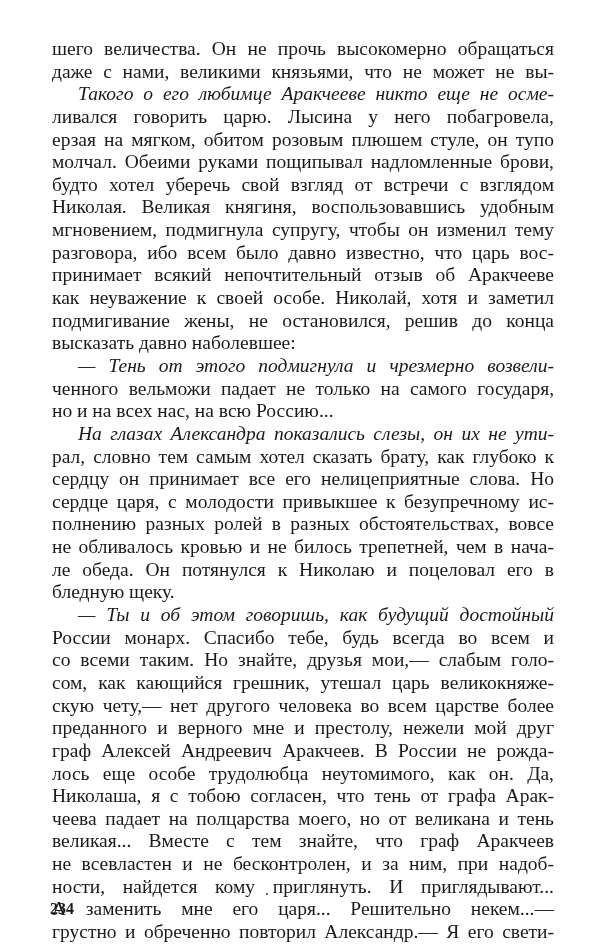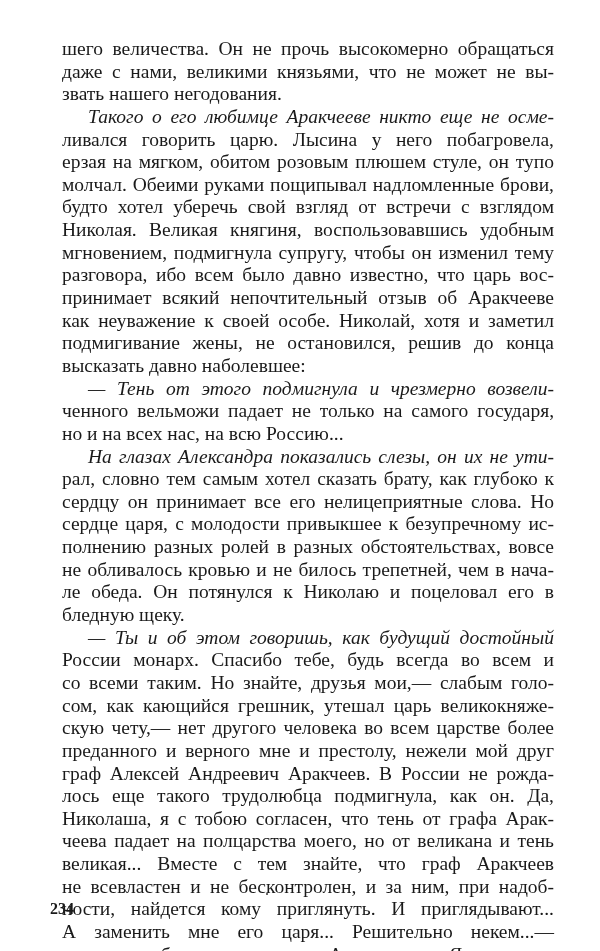--- a/index.html
+++ b/index.html
@@ -2,36 +2,35 @@
 <html><head>
 <meta charset="utf-8">
 <style>
   html, body { margin: 0; padding: 0; background: #ffffff; }
   body { width: 600px; height: 951px; position: relative; overflow: hidden; }
   .page {
     position: absolute; left: 52px; top: 38px; width: 502px;
     font-family: "Liberation Serif", serif; font-size: 19.5px; color: #1a1a1a;
     line-height: 22.65px;
   }
-  .line { display: block; white-space: nowrap; text-align: justify; text-align-last: justify; height: 22.65px; margin-left: 10px; }
+  .line { display: block; white-space: nowrap; text-align: justify; text-align-last: justify; height: 22.65px; }
   .line.last { text-align-last: left; }
   .line.indent { padding-left: 26px; font-style: italic; }
   .pagenum {
     position: absolute; left: 50px; top: 900px;
     font-family: "Liberation Serif", serif; font-size: 16px; font-weight: bold; color: #1a1a1a;
   }
   .speck { position: absolute; background: #333; border-radius: 50%; }
 </style>
 </head>
 <body>
 
 <div class="page" id="page-body">
     <span class="line">шего величества. Он не прочь высокомерно обращаться</span>
     <span class="line">даже с нами, великими князьями, что не может не вы-</span>
-    <span class="line last">звать нашего негодования.</span>
     <span class="line indent">Такого о его любимце Аракчееве никто еще не осме-</span>
     <span class="line">ливался говорить царю. Лысина у него побагровела,</span>
     <span class="line">ерзая на мягком, обитом розовым плюшем стуле, он тупо</span>
     <span class="line">молчал. Обеими руками пощипывал надломленные брови,</span>
     <span class="line">будто хотел уберечь свой взгляд от встречи с взглядом</span>
     <span class="line">Николая. Великая княгиня, воспользовавшись удобным</span>
     <span class="line">мгновением, подмигнула супругу, чтобы он изменил тему</span>
     <span class="line">разговора, ибо всем было давно известно, что царь вос-</span>
     <span class="line">принимает всякий непочтительный отзыв об Аракчееве</span>
     <span class="line">как неуважение к своей особе. Николай, хотя и заметил</span>
@@ -48,21 +47,21 @@
     <span class="line">не обливалось кровью и не билось трепетней, чем в нача-</span>
     <span class="line">ле обеда. Он потянулся к Николаю и поцеловал его в</span>
     <span class="line last">бледную щеку.</span>
     <span class="line indent">— Ты и об этом говоришь, как будущий достойный</span>
     <span class="line">России монарх. Спасибо тебе, будь всегда во всем и</span>
     <span class="line">со всеми таким. Но знайте, друзья мои,— слабым голо-</span>
     <span class="line">сом, как кающийся грешник, утешал царь великокняже-</span>
     <span class="line">скую чету,— нет другого человека во всем царстве более</span>
     <span class="line">преданного и верного мне и престолу, нежели мой друг</span>
     <span class="line">граф Алексей Андреевич Аракчеев. В России не рожда-</span>
-    <span class="line">лось еще такого трудолюбца подмигнула, как он. Да,</span>
+    <span class="line">лось еще особе трудолюбца неутомимого, как он. Да,</span>
     <span class="line">Николаша, я с тобою согласен, что тень от графа Арак-</span>
     <span class="line">чеева падает на полцарства моего, но от великана и тень</span>
     <span class="line">великая... Вместе с тем знайте, что граф Аракчеев</span>
     <span class="line">не всевластен и не бесконтролен, и за ним, при надоб-</span>
     <span class="line">ности, найдется кому приглянуть. И приглядывают...</span>
     <span class="line">А заменить мне его царя... Решительно некем...—</span>
     <span class="line">грустно и обреченно повторил Александр.— Я его свети-</span>
   </div>
 <div class="pagenum">234</div>
 <div class="speck" style="left:266px;top:893px;width:2px;height:2px;"></div>

